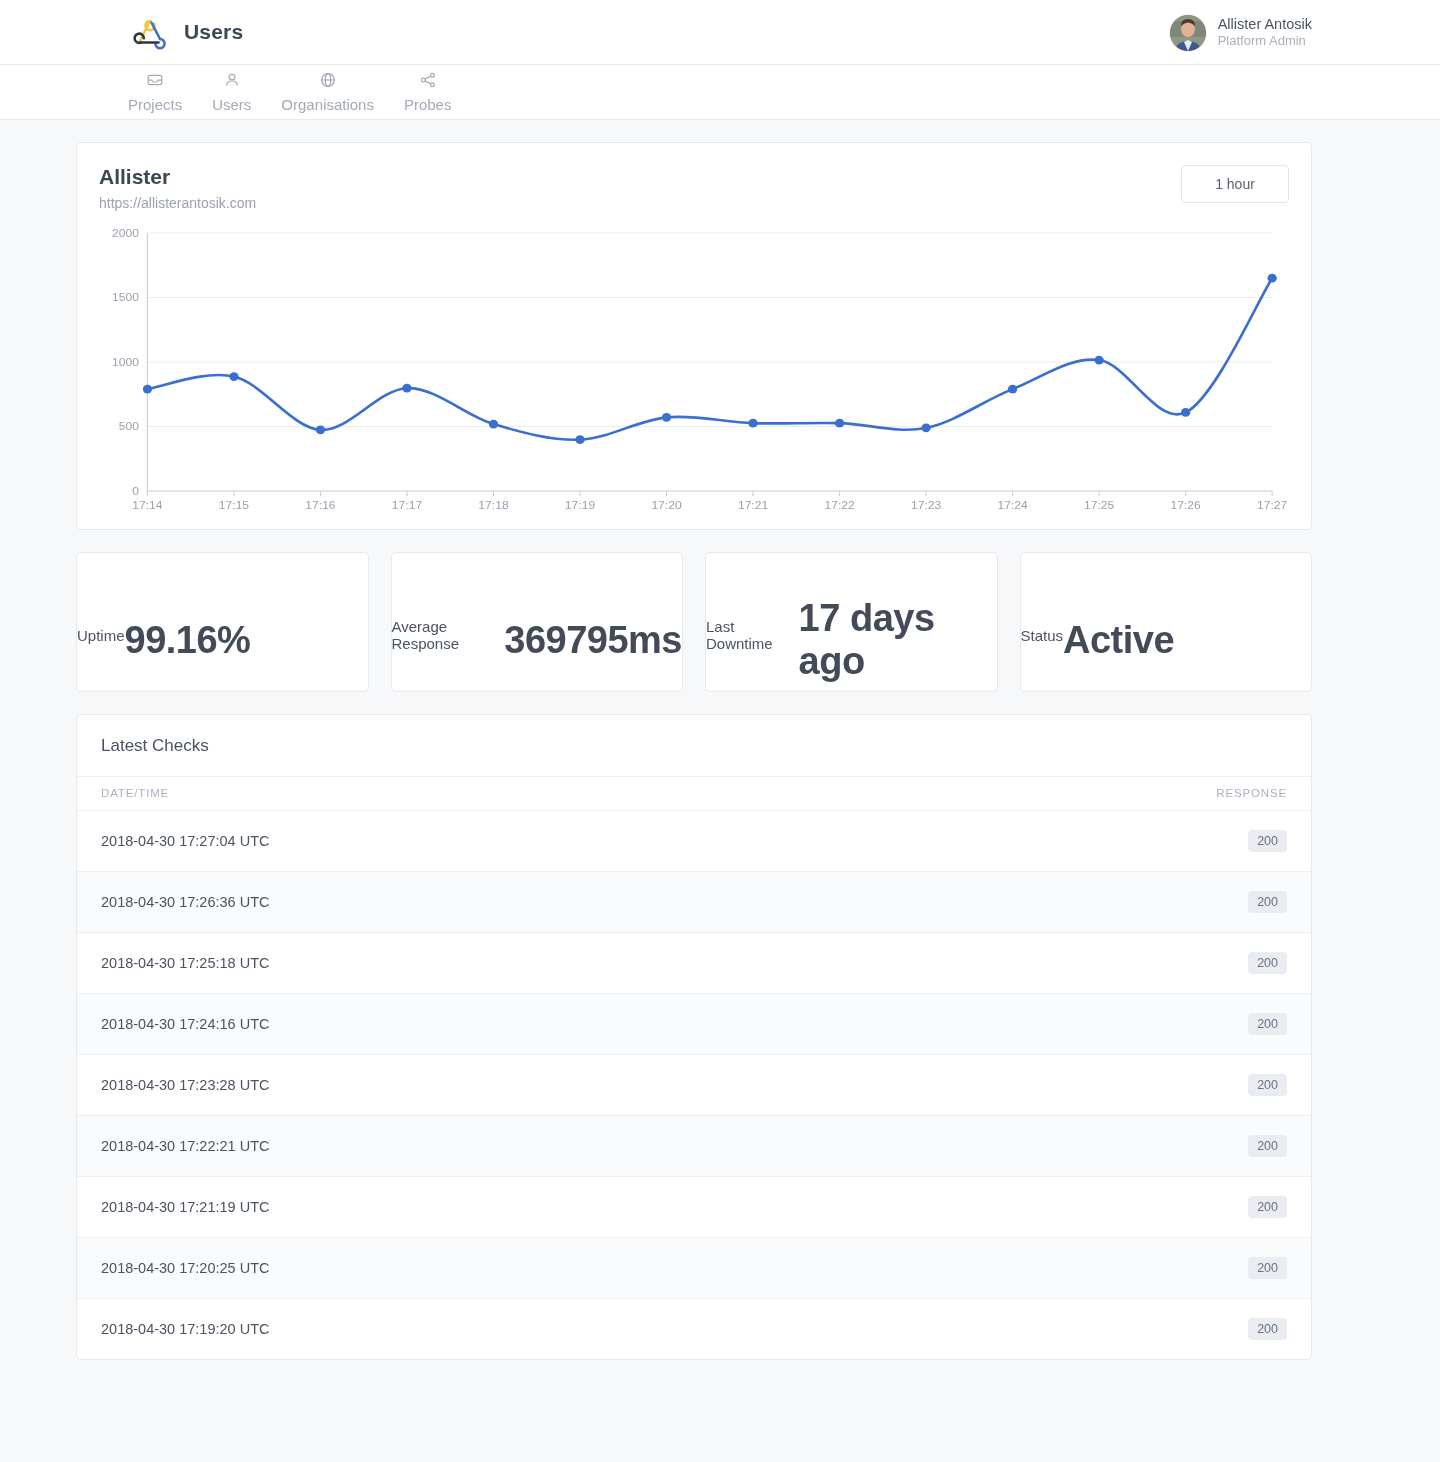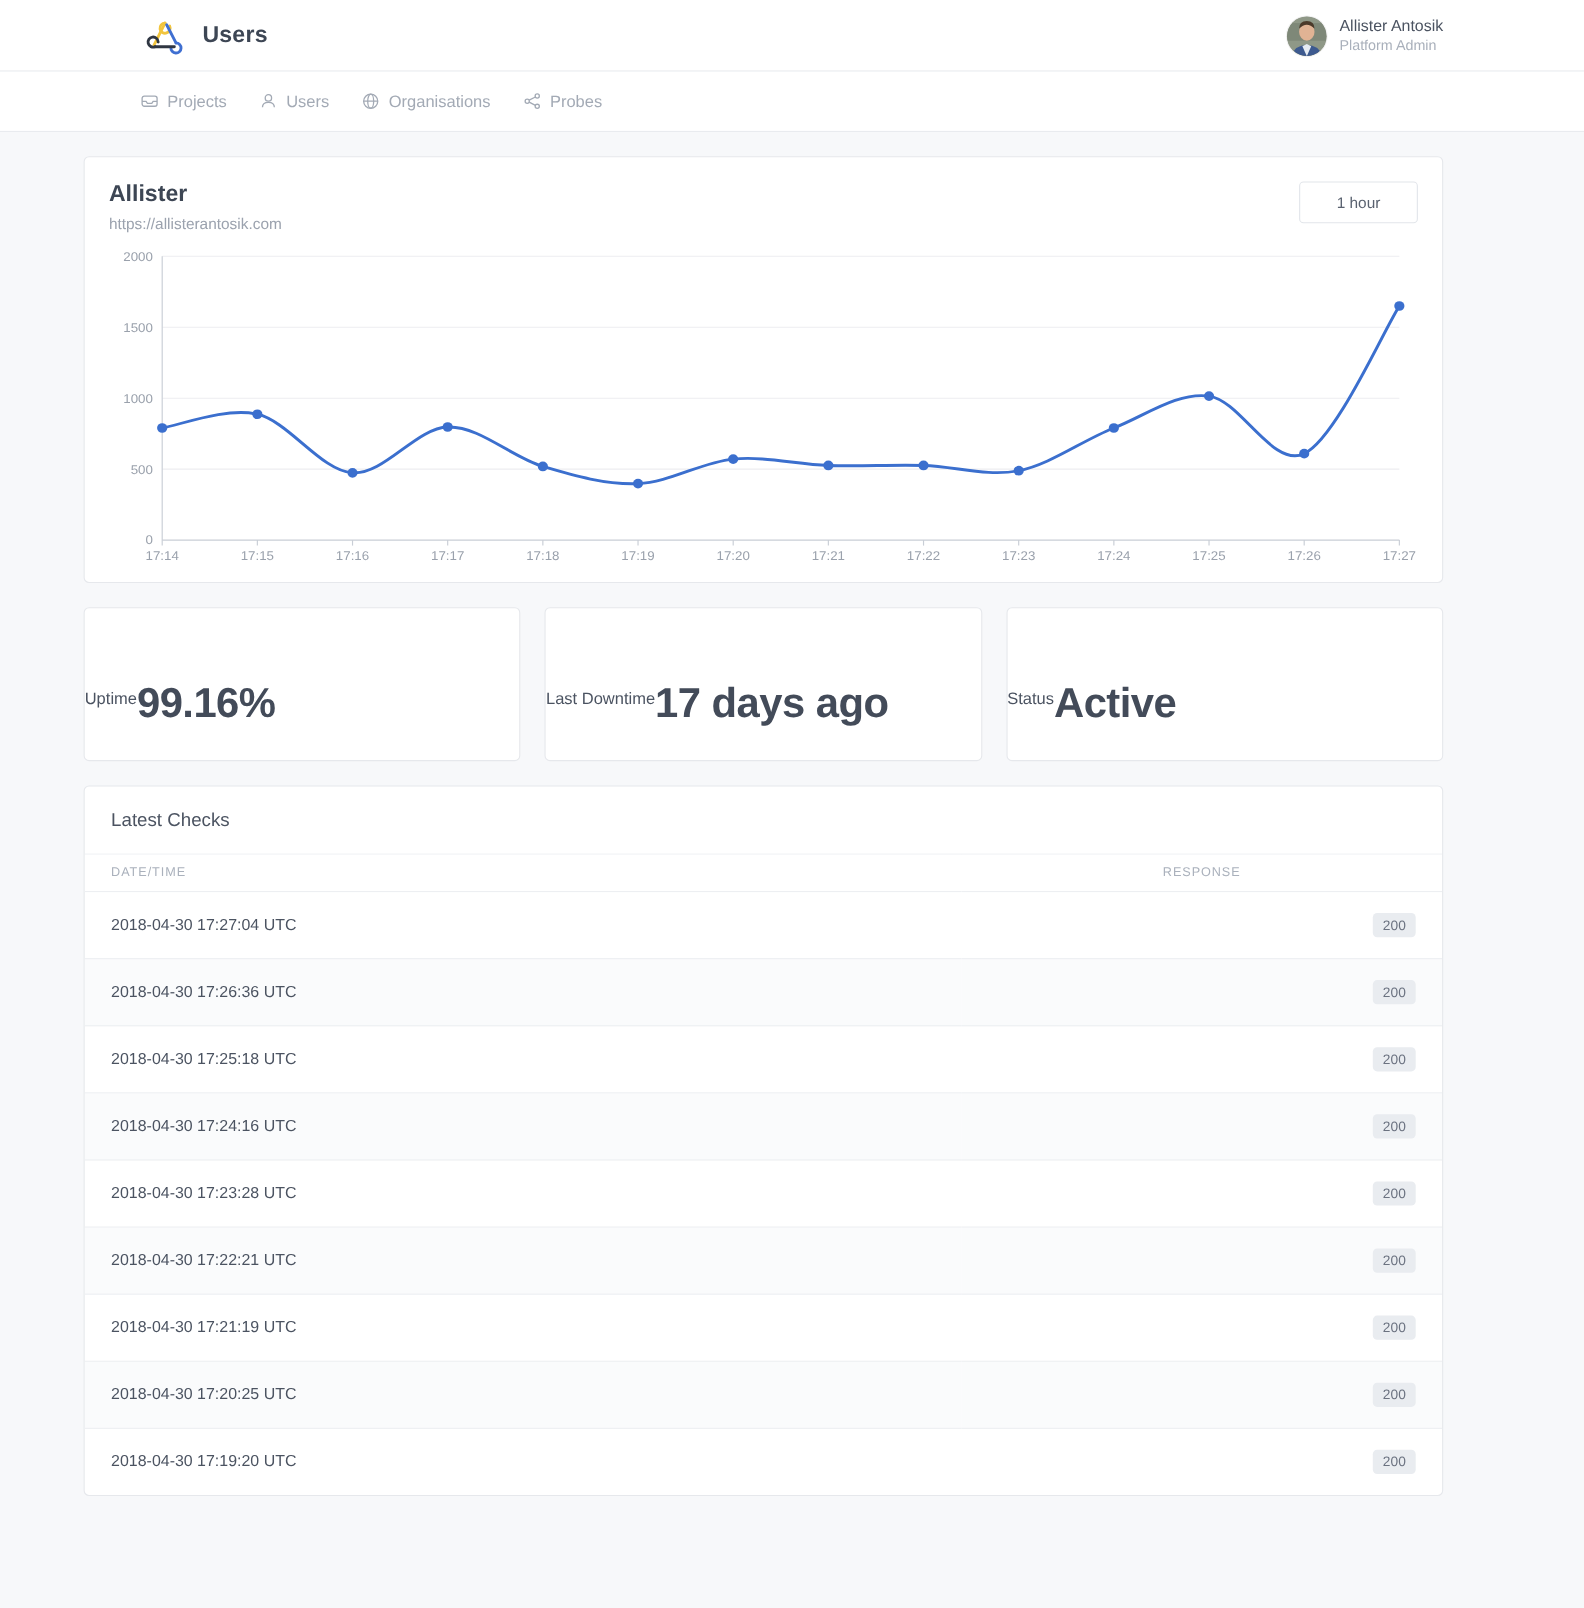--- a/index.html
+++ b/index.html
@@ -44,20 +44,21 @@
   .navbar {
     height: 55px; background: #ffffff;
     border-bottom: 1px solid #e9ebef;
     display: flex; align-items: center; padding: 0 128px;
     gap: 30px;
   }
   .nav-item {
     display: flex; align-items: center; gap: 8px;
     color: #a3aab5; font-size: 15px; cursor: pointer;
     text-decoration: none;
+    flex-direction: column;
   }
   .nav-item .nav-ico { width: 16px; height: 16px; display:block; }
 
   
   .page { padding: 22px 128px 40px 76px; }
 
   .card {
     background: #ffffff;
     border: 1px solid #e6e8ec;
     border-radius: 5px;
@@ -99,21 +100,21 @@
   }
   table.checks-table { width: 100%; border-collapse: collapse; }
   table.checks-table th {
     font-size: 11.5px; letter-spacing: .85px; color: #aab1bc;
     font-weight: normal; text-transform: uppercase;
     padding: 10px 24px 11px 24px;
     border-bottom: 1px solid #edeff2;
     background: #fff;
   }
   th.col-date { text-align: left; }
-  th.col-resp { }
+  th.col-resp { text-align: right; }
   table.checks-table td {
     padding: 19px 24px; font-size: 14.5px; color: #4b5361;
     border-bottom: 1px solid #edeff2;
   }
   td.cell-resp { text-align: right; }
   tr.row-alt td { background: #fafbfc; }
   tr:last-child td { border-bottom: none; }
   .badge {
     display: inline-block; background: #e9ecf0; color: #6b7280;
     font-size: 12.5px; border-radius: 4px; padding: 4px 9px;
@@ -303,20 +304,24 @@
         </svg>
     </div>
   </section>
 
   <section class="stats">
     <div class="card stat">
       <div class="stat-label">Uptime</div>
       <div class="stat-value">99.16%</div>
     </div>
     <div class="card stat">
+      <div class="stat-label">Average Response</div>
+      <div class="stat-value">369795ms</div>
+    </div>
+    <div class="card stat">
       <div class="stat-label">Last Downtime</div>
       <div class="stat-value">17 days ago</div>
     </div>
     <div class="card stat">
       <div class="stat-label">Status</div>
       <div class="stat-value">Active</div>
     </div>
   </section>
 
   <section class="card checks">

